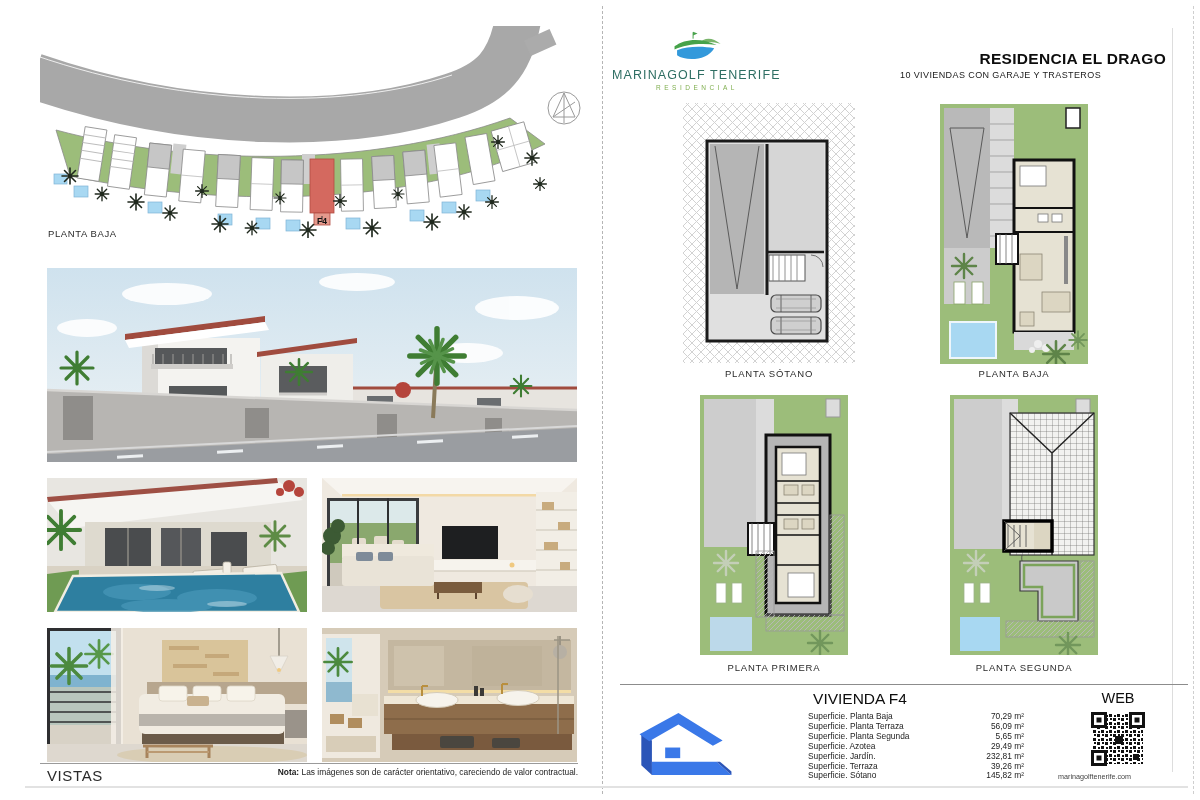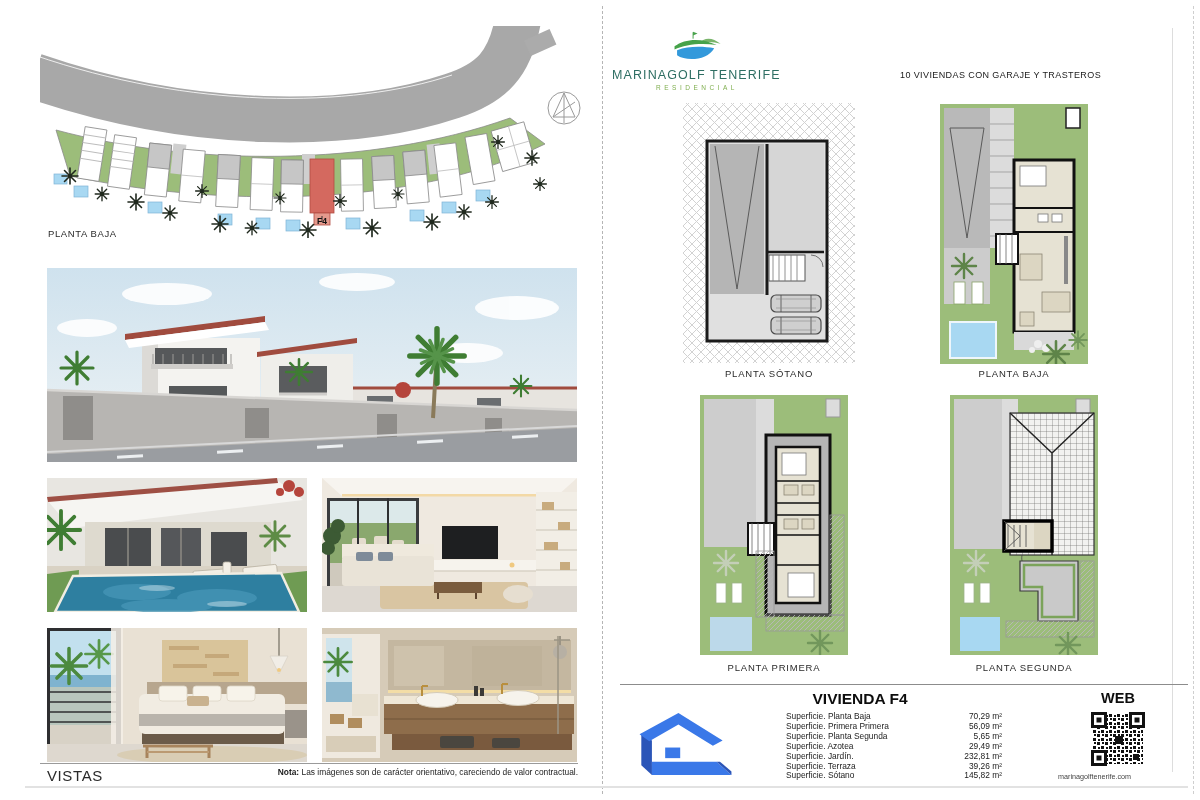--- a/index.html
+++ b/index.html
@@ -17,22 +17,22 @@
   .plan-label{font-size:9.5px;letter-spacing:.8px;color:#2a2a2a;text-align:center}
   .hline{background:#9a9a9a;height:1px}
   .soft-line{background:#e2e2e2}
   svg{display:block}
   
   .brand-name{font-size:12.5px;letter-spacing:1.1px;color:var(--brand-teal);text-align:left}
   .brand-sub{font-size:6.5px;letter-spacing:3.5px;color:var(--brand-green);text-align:center}
   .res-title{font-size:15.5px;font-weight:bold;color:#0d0d0d;text-align:right;letter-spacing:.3px}
   .res-sub{font-size:9px;color:#1a1a1a;text-align:left;letter-spacing:.4px}
   
-  .panel-title{font-size:15.5px;font-weight:bold;text-align:center;color:#0d0d0d}
-  .web-title{font-size:14.5px;font-weight:bold;text-align:center;color:#0d0d0d}
+  .panel-title{font-size:15.5px;font-weight:normal;text-align:center;color:#0d0d0d}
+  .web-title{font-size:14.5px;font-weight:normal;text-align:center;color:#0d0d0d}
   .surf-row{display:flex;justify-content:space-between;line-height:9.9px;font-size:8.4px;color:#1c1c1c}
   .surf-row .v{text-align:right}
   .weburl{font-size:7.2px;color:#444;text-align:left}
   .nota{font-size:8.4px;color:#1b1b1b;text-align:right}
   .vistas{font-size:15px;letter-spacing:.6px;color:#2a2a2a}
   .f4tag{font-size:8.5px;color:#111;text-align:center;font-weight:bold}
 </style>
 </head>
 <body>
 
@@ -425,20 +425,21 @@
       <path d="M47,6 V16" stroke="#46a24a" stroke-width="1.5"></path>
       <polygon points="47,5 54,8 47,11" fill="#46a24a"></polygon>
       <path d="M55,24 Q70,8 90,24 Q72,18 55,24 Z" fill="#79b46a"></path>
       <path d="M18,28 C35,15 62,15 84,26 C60,22 34,25 18,33 Z" fill="#46a24a"></path>
       <path d="M22,34 C40,27 64,28 80,31 C70,50 36,52 22,42 Z" fill="#3399db"></path>
     </svg>
   </div>
   <div class="abs brand-name" style="left:612px;top:68px;width:170px">MARINAGOLF TENERIFE</div>
   <div class="abs brand-sub" style="left:612px;top:84px;width:170px">RESIDENCIAL</div>
 
+  <div class="abs res-title" style="left:900px;top:50px;width:266px">RESIDENCIA EL DRAGO</div>
   <div class="abs res-sub" style="left:900px;top:70px;width:266px">10 VIVIENDAS CON GARAJE Y TRASTEROS</div>
 
   <div class="abs" style="left:683px;top:103px;width:172px;height:260px">
     <svg viewBox="0 0 172 260" width="172" height="260" preserveAspectRatio="none">
       <rect width="172" height="260" fill="url(#weave)"></rect>
       <rect x="24" y="38" width="120" height="200" fill="#e0e0e0" stroke="#1a1a1a" stroke-width="3"></rect>
       <rect x="27" y="41" width="54" height="150" fill="#b5b5b5"></rect>
       <path d="M32,43 L54,186 M76,43 L54,186" stroke="#5a5a5a" stroke-width="1"></path>
       <rect x="84" y="41" width="57" height="108" fill="#d6d6d6"></rect>
       <path d="M84,41 V192" stroke="#1a1a1a" stroke-width="3"></path>
@@ -571,27 +572,27 @@
       <polygon points="15,31 27,39 27,78 15,67" fill="var(--logo-blue-dark)"></polygon>
       <polygon points="13,32 57,8 107,39 96,45 57,21 24,40" fill="var(--logo-blue)"></polygon>
       <polygon points="27,63 100,63 117,78 27,78" fill="var(--logo-blue)"></polygon>
       <polygon points="100,63 117,78 117,74 104,63" fill="var(--logo-blue-dark)"></polygon>
       <rect x="42" y="47" width="17" height="12" fill="var(--logo-blue)"></rect>
     </svg>
   </div>
 
   <div class="abs panel-title" style="left:795px;top:690px;width:130px">VIVIENDA F4</div>
 
-  <div class="abs" style="left:786px;top:712px;width:216px">
+  <div class="abs" style="left:808px;top:712px;width:216px">
     <div class="surf-row">
         <span>Superficie. Planta Baja</span>
         <span class="v">70,29 m²</span>
       </div>
     <div class="surf-row">
-        <span>Superficie. Primera Primera</span>
+        <span>Superficie. Planta Terraza</span>
         <span class="v">56,09 m²</span>
       </div>
     <div class="surf-row">
         <span>Superficie. Planta Segunda</span>
         <span class="v">5,65 m²</span>
       </div>
     <div class="surf-row">
         <span>Superficie. Azotea</span>
         <span class="v">29,49 m²</span>
       </div>

